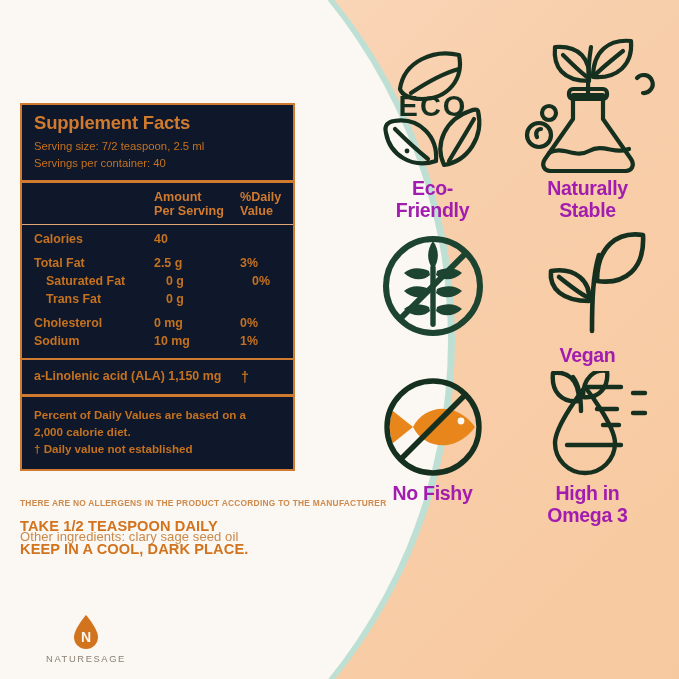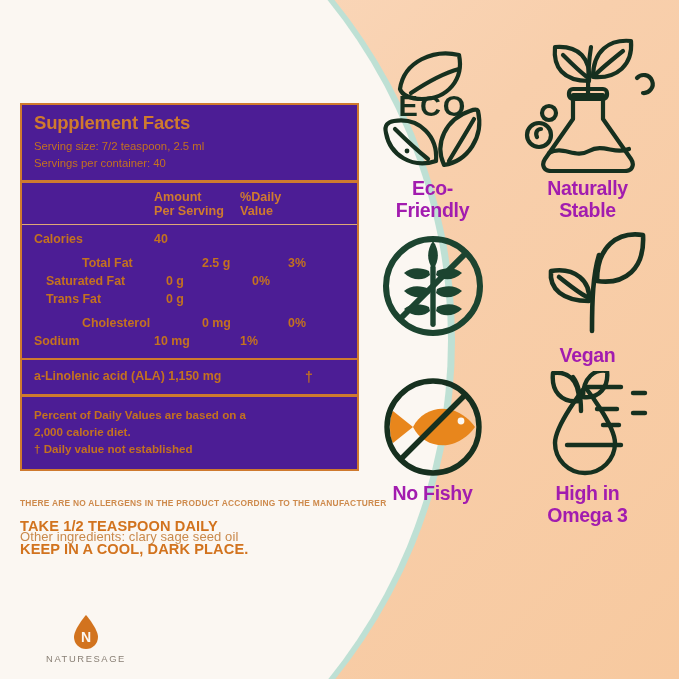--- a/index.html
+++ b/index.html
@@ -27,23 +27,23 @@
   .bg-cream{
     position:absolute;
     left:-632px;top:-200px;
     width:1080px;height:1080px;
     border-radius:50%;
     background:#FBF7F2;
   }
 
   
   .sf-panel{
-    position:absolute;left:20px;top:103px;width:339px;
+    position:absolute;left:20px;top:103px;width:275px;
     border:2.5px solid #CF7A2E;
-    background:#4c1d95;
+    background:#0f172a;
     box-sizing:border-box;
     color:#C4721F;
   }
   .sf-sec{padding:8px 12px 9px 12px;}
   .sf-title{
     font-size:18.5px;font-weight:700;color:#CF7A2E;
     letter-spacing:-.2px;margin:0 0 6px 0;line-height:1.05;
   }
   .sf-serv{font-size:11.3px;line-height:1.45;color:#C4721F;}
 
@@ -54,21 +54,21 @@
     display:flex;padding:7px 12px 6px 12px;font-weight:700;font-size:12.6px;
     line-height:1.12;color:#CF7A2E;
   }
   .col-name{flex:0 0 120px;}
   .col-amt{flex:0 0 86px;}
   .col-dv{flex:1;text-align:left;}
 
   .sf-rows{padding:6px 12px 7px 12px;}
   .sf-row{display:flex;font-size:12.4px;line-height:1.42;font-weight:600;color:#C4721F;}
   .sf-row.indent .col-name{padding-left:12px;}
-  .sf-row.gap{margin-top:7px;margin-left:48px;}
+  .sf-row.gap{margin-top:7px;}
 
   .sf-ala{padding:9px 12px 9px 12px;display:flex;font-size:12.4px;font-weight:600;color:#C4721F;}
   .sf-ala .ala-txt{flex:1;}
   .sf-ala .ala-dag{flex:0 0 40px;text-align:left;font-size:14px;}
 
   .sf-foot{padding:9px 12px 11px 12px;font-size:11.6px;line-height:1.5;font-weight:600;color:#C4721F;}
 
   
   .other-ing{
     position:absolute;left:20px;top:481px;

